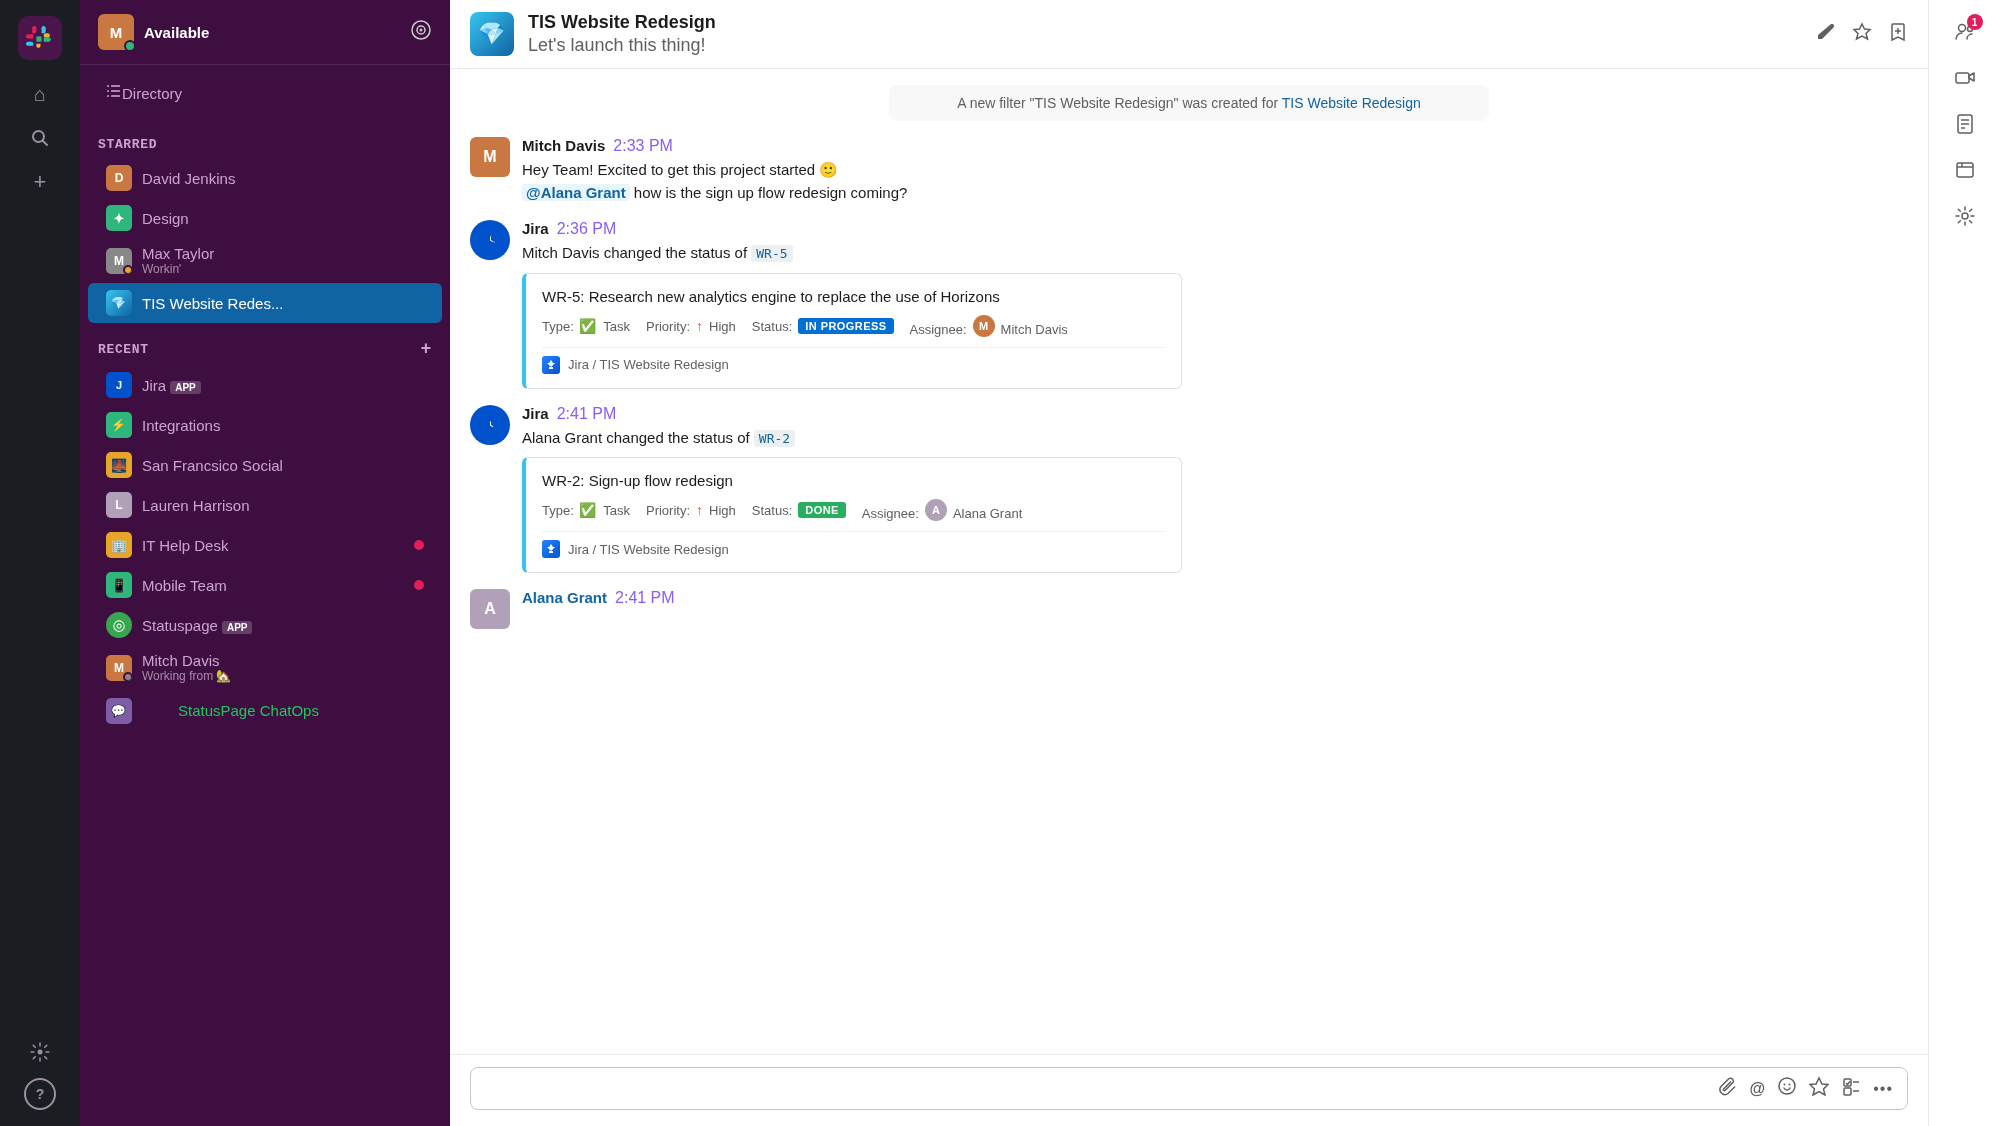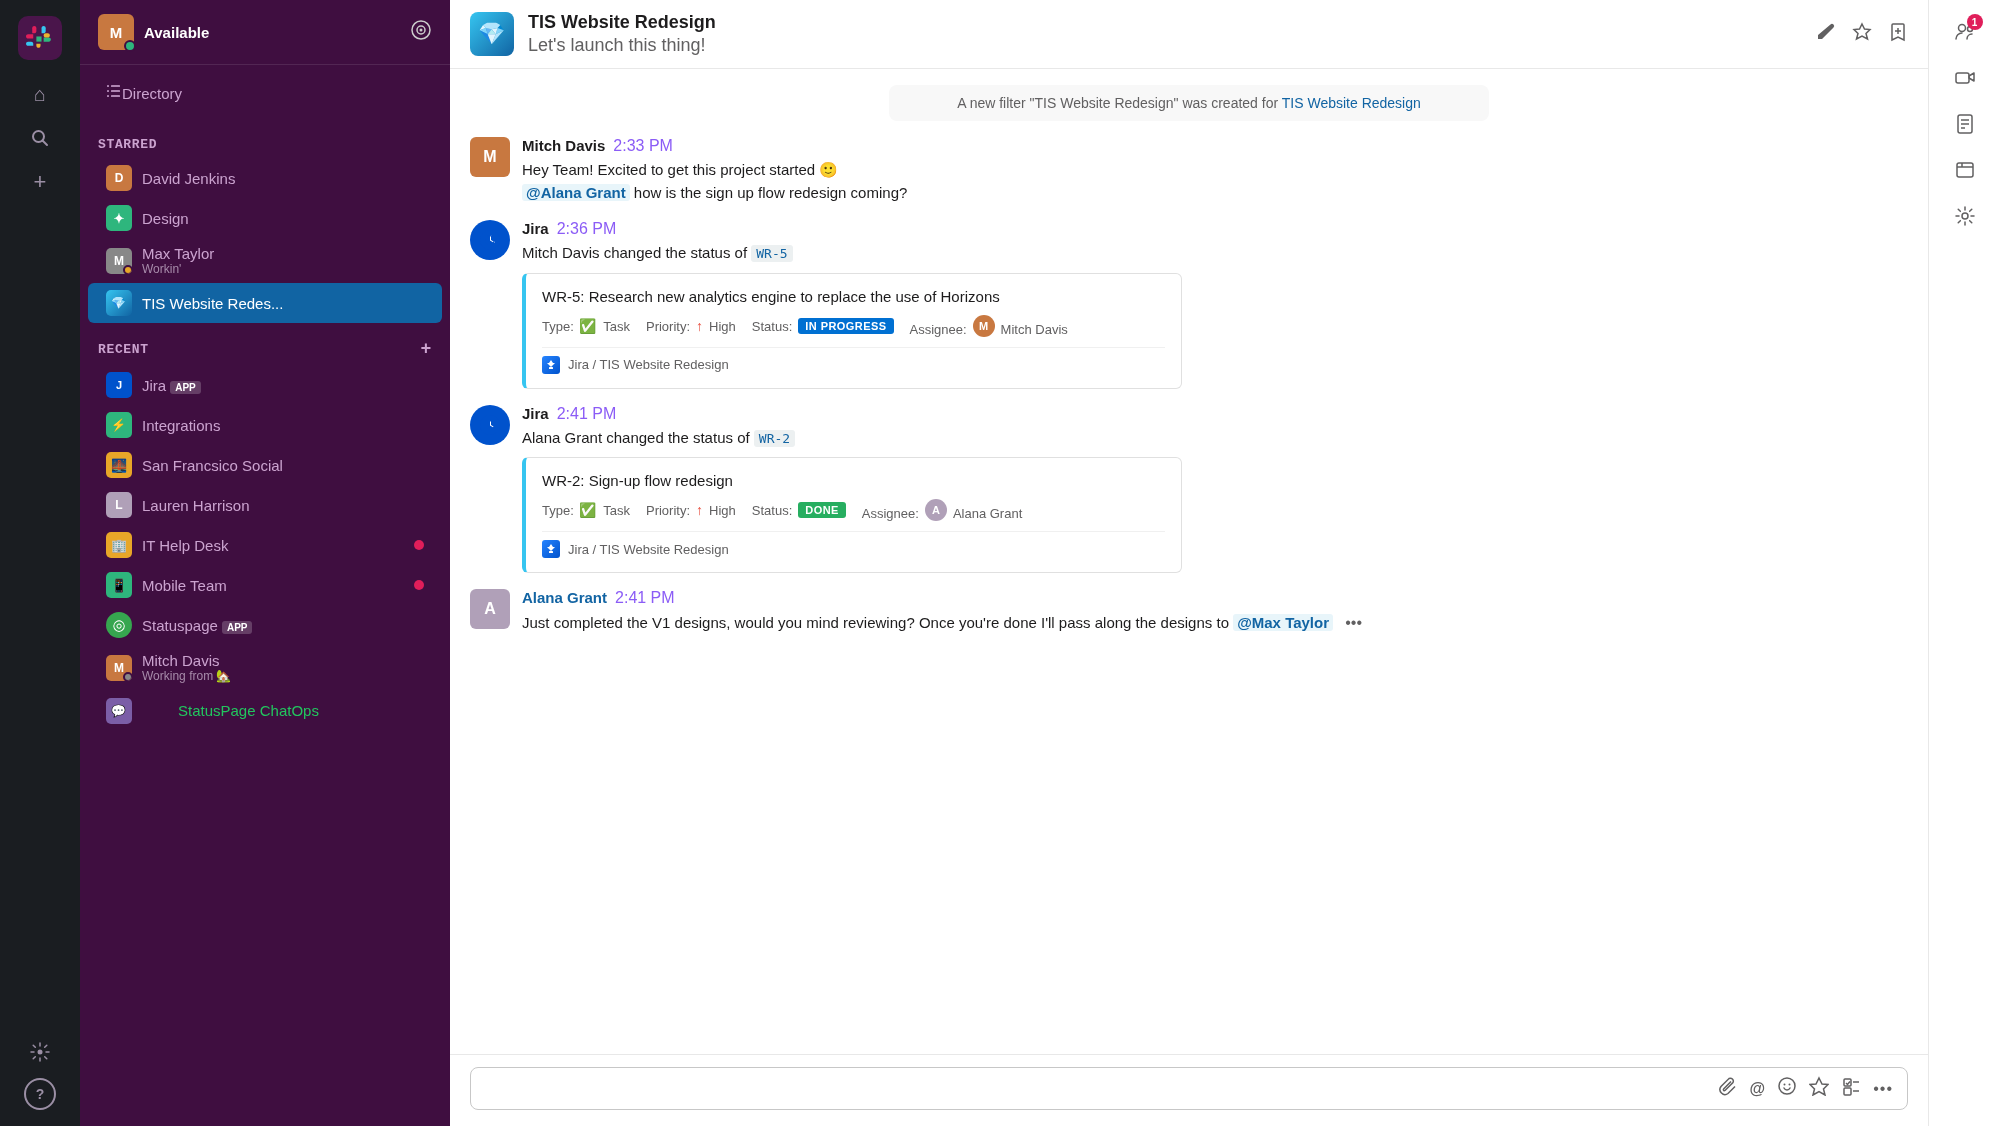--- a/index.html
+++ b/index.html
@@ -735,25 +735,20 @@
         </div>
       </div>
     </div>
 
     <div class="message">
       <div class="msg-avatar" style="background:#b0a0b8;font-size:16px;font-weight:700;color:#fff;border-radius:6px;">A</div>
       <div class="msg-body">
         <div class="msg-header">
           <span class="msg-author" style="color:#1264a3;">Alana Grant</span>
           <span class="msg-time">2:41 PM</span>
-        </div>
-        <div class="msg-text">
-          Just completed the V1 designs, would you mind reviewing? Once you're done I'll pass along the designs to
-          <span class="msg-mention">@Max Taylor</span>
-          <span class="msg-more">•••</span>
         </div>
       </div>
     </div>
 
   </div>
 
   <div class="message-input-area">
     <div class="input-box">
       <input class="input-field" type="text" placeholder="" style="">
       <div class="input-actions">

